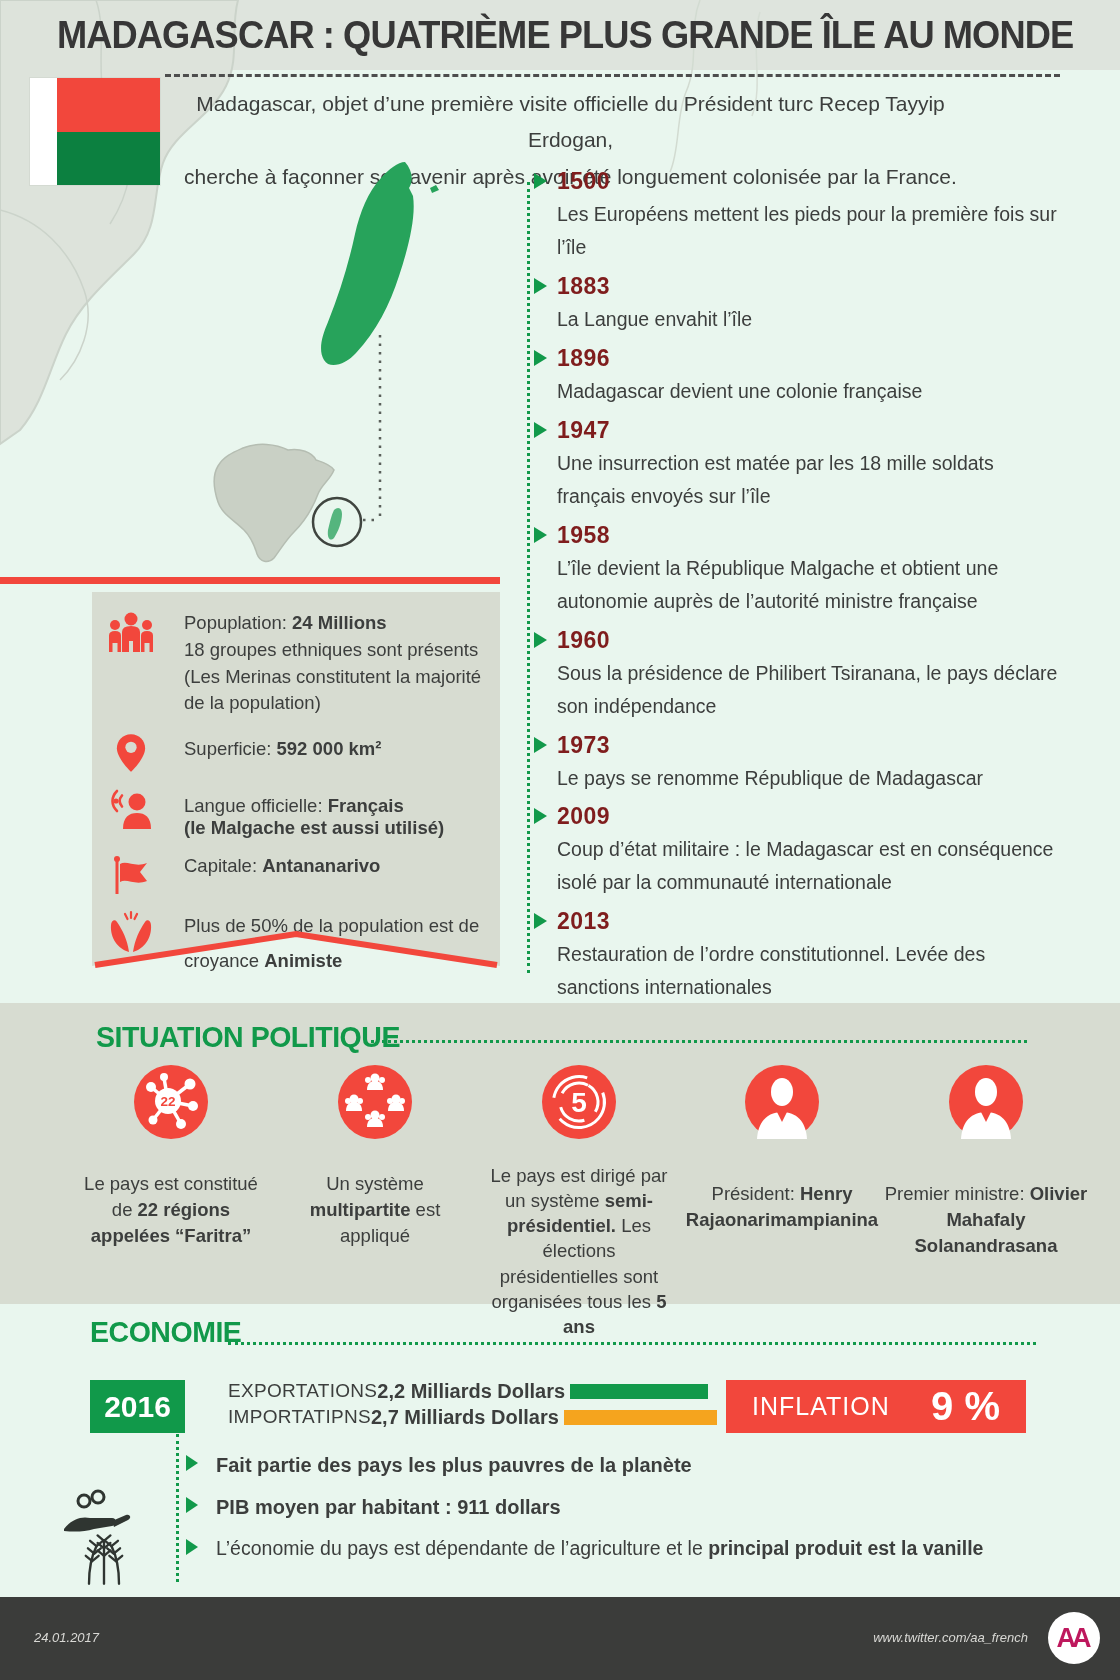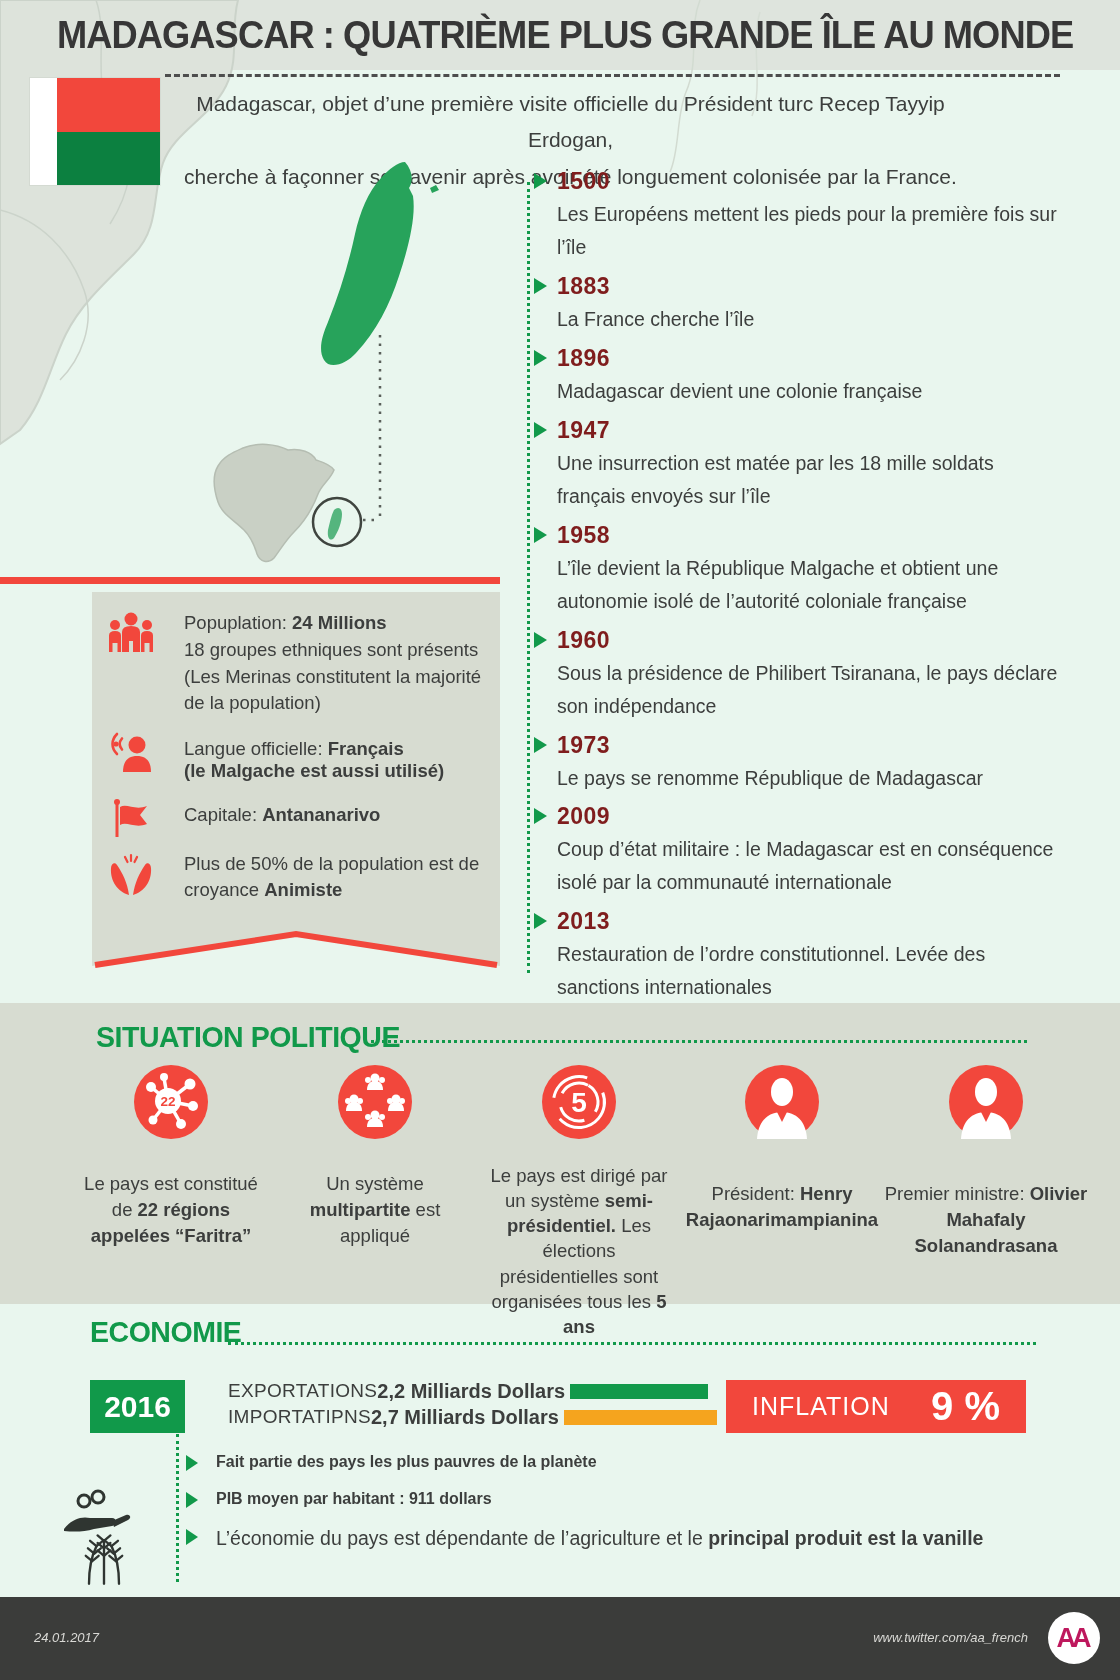--- a/index.html
+++ b/index.html
@@ -63,21 +63,21 @@
   .trade-row{display:flex;align-items:center;height:26px;}
   .trade-label{flex:0 0 132px;font-size:19px;letter-spacing:.3px;}
   .trade-value{flex:0 0 193px;font-size:20px;font-weight:800;}
   .trade-bar{height:15px;}
   .inflation{position:absolute;left:726px;top:1380px;width:300px;height:53px;background:#f2473c;color:#fff;
         display:flex;align-items:center;justify-content:space-between;padding:16px 26px;box-sizing:border-box;}
   .inf-label{font-size:25px;letter-spacing:1px;font-weight:400;}
   .inf-value{font-size:40px;font-weight:900;}
   .eco-vline{position:absolute;left:176px;top:1434px;height:148px;border-left:3px dotted #11994a;}
   .bullets{position:absolute;left:186px;top:1452px;width:880px;display:flex;flex-direction:column;gap:16px;}
-  .bullet{position:relative;padding-left:30px;font-size:16px;line-height:1.3;}
+  .bullet{position:relative;padding-left:30px;font-size:20px;line-height:1.3;}
   .bullet .tri{left:0;top:3px;border-left-width:12px;}
   .gdp-icon{position:absolute;left:62px;top:1487px;}
   .wheat-icon{position:absolute;left:74px;top:1533px;}
   
   .footer{position:absolute;left:0;top:1597px;width:1120px;height:83px;background:#3b3c3a;color:#d9d9d5;}
   .f-date{position:absolute;left:34px;top:33px;font-size:13px;font-style:italic;}
   .f-url{position:absolute;right:92px;top:33px;font-size:13px;font-style:italic;}
   .aa-logo{position:absolute;right:20px;top:15px;width:52px;height:52px;border-radius:50%;background:#fff;
         display:flex;align-items:center;justify-content:center;}
   .aa-logo span{color:#be185d;font-weight:900;font-size:27px;letter-spacing:-4px;padding-right:4px;}
@@ -128,36 +128,36 @@
 
   <div class="timeline">
     <div class="tl-entry">
         <span class="tri"></span>
         <span class="tl-year">1500</span>
         <div class="tl-text">Les Européens mettent les pieds pour la première fois sur l’île</div>
       </div>
     <div class="tl-entry">
         <span class="tri"></span>
         <span class="tl-year">1883</span>
-        <div class="tl-text">La France cherche l’île</div>
+        <div class="tl-text">La Langue envahit l’île</div>
       </div>
     <div class="tl-entry">
         <span class="tri"></span>
         <span class="tl-year">1896</span>
         <div class="tl-text">Madagascar devient une colonie française</div>
       </div>
     <div class="tl-entry">
         <span class="tri"></span>
         <span class="tl-year">1947</span>
         <div class="tl-text">Une insurrection est matée par les 18 mille soldats français envoyés sur l’île</div>
       </div>
     <div class="tl-entry">
         <span class="tri"></span>
         <span class="tl-year">1958</span>
-        <div class="tl-text">L’île devient la République Malgache et obtient une autonomie isolé de l’autorité coloniale française</div>
+        <div class="tl-text">L’île devient la République Malgache et obtient une autonomie auprès de l’autorité ministre française</div>
       </div>
     <div class="tl-entry">
         <span class="tri"></span>
         <span class="tl-year">1960</span>
         <div class="tl-text">Sous la présidence de Philibert Tsiranana, le pays déclare son indépendance</div>
       </div>
     <div class="tl-entry">
         <span class="tri"></span>
         <span class="tl-year">1973</span>
         <div class="tl-text">Le pays se renomme République de Madagascar</div>
@@ -183,20 +183,29 @@
           <svg width="48" height="42" viewBox="0 0 46 42" fill="#f2473c">
             <circle cx="23" cy="7" r="6.5"></circle>
               <path d="M14,40 V20 q0,-6 9,-6 q9,0 9,6 V40 H25 V29 H21 V40 Z"></path>
             <circle cx="7" cy="13" r="5"></circle>
               <path d="M1,40 V23.5 q0,-4.5 6,-4.5 q6,0 6,4.5 V40 H9.5 V31 H4.5 V40 Z"></path>
             <circle cx="39" cy="13" r="5"></circle>
               <path d="M33,40 V23.5 q0,-4.5 6,-4.5 q6,0 6,4.5 V40 H41.5 V31 H36.5 V40 Z"></path>
           </svg>
         </span>
         <div class="fact-text">Popuplation: <b>24 Millions</b><br>18 groupes ethniques sont présents (Les Merinas constitutent la majorité de la population)</div>
+      </div>
+      <div class="fact">
+        <span class="fact-icon">
+          <svg width="32" height="42" viewBox="0 0 34 44">
+            <path d="M17,2 C8,2 2,9 2,17 C2,28 17,42 17,42 C17,42 32,28 32,17 C32,9 26,2 17,2 Z" fill="#f2473c"></path>
+            <circle cx="17" cy="16" r="6" fill="#d7dcd1"></circle>
+          </svg>
+        </span>
+        <div class="fact-text">Superficie: <b>592 000 km²</b></div>
       </div>
       <div class="fact">
         <span class="fact-icon">
           <svg width="44" height="40" viewBox="0 0 44 40">
             <g fill="#f2473c">
                 <circle cx="28" cy="13" r="8.5"></circle>
               <path d="M14,40 C14,28 20,24 28,24 C36,24 42,28 42,40 Z"></path>
                 <circle cx="7" cy="12" r="2.6"></circle>
               </g>
             <g fill="none" stroke="#f2473c" stroke-width="2.6" stroke-linecap="round">

